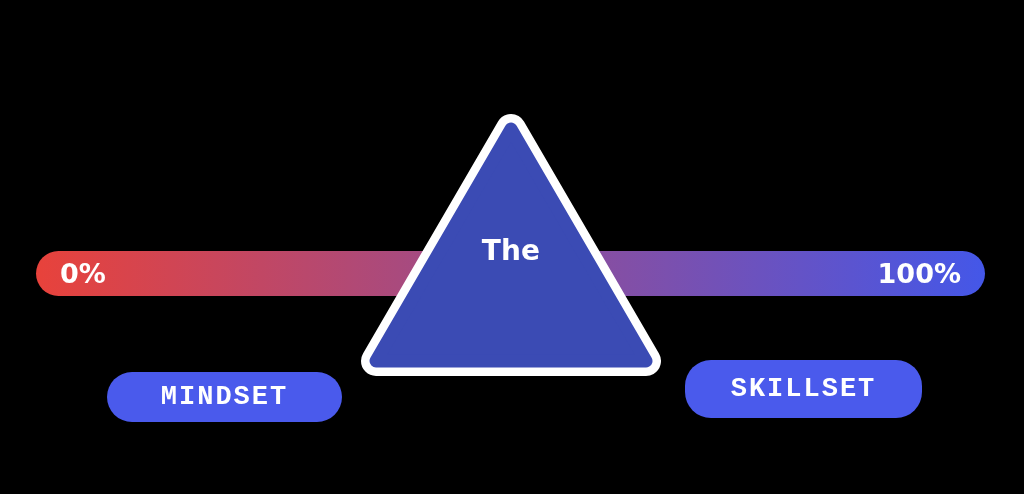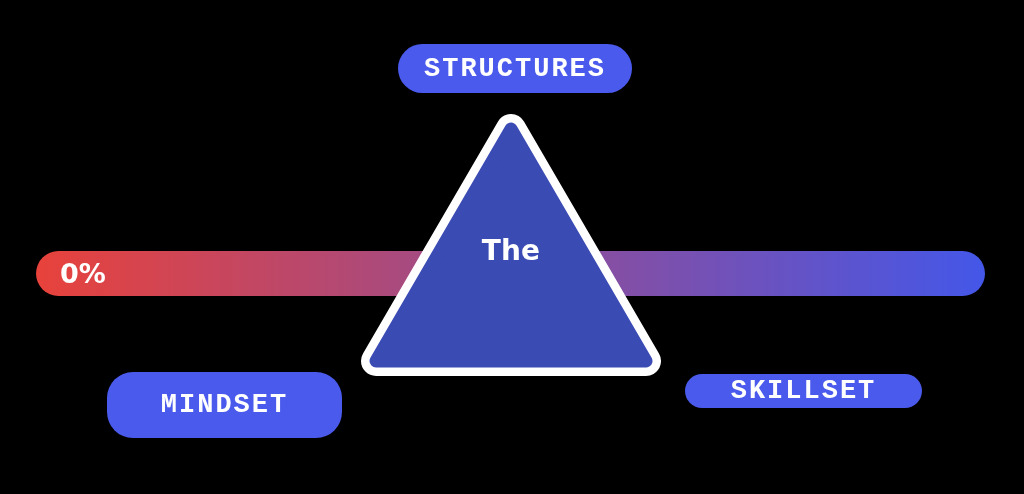--- a/index.html
+++ b/index.html
@@ -77,47 +77,45 @@
     align-items: center;
     justify-content: center;
     color: #ffffff;
     font-family: "Liberation Mono", "DejaVu Sans Mono", monospace;
     font-weight: bold;
     font-size: 27px;
     letter-spacing: 2px;
     z-index: 3;
   }
   .pill-structures { left: 398px; top: 44px;  width: 234px; height: 49px; }
-  .pill-mindset    { left: 107px; top: 372px; width: 235px; height: 66px; }
-  .pill-skillset   { left: 685px; top: 374px; width: 237px; height: 34px; }
+  .pill-mindset    { left: 107px; top: 372px; width: 235px; height: 50px; }
+  .pill-skillset   { left: 685px; top: 360px; width: 237px; height: 58px; }
 </style>
 </head>
 <body>
 
 <div class="stage">
 
   <div class="scale-bar">
     <span class="scale-label">0%</span>
+    <span class="scale-label">100%</span>
   </div>
 
   <div class="triangle-wrap">
     <svg viewBox="0 0 302 264" aria-hidden="true">
 
       <path d="M151 16 L286 248 L16 248 Z" fill="#FFFFFF" stroke="#FFFFFF" stroke-width="30" stroke-linejoin="round" stroke-linecap="round"></path>
 
       <path d="M151 16 L286 248 L16 248 Z" fill="#3B4BB4" stroke="#3B4BB4" stroke-width="13" stroke-linejoin="round" stroke-linecap="round"></path>
     </svg>
     <div class="triangle-text">
       <div>The</div>
     </div>
   </div>
 
-  <div class="pill pill-structures">
-    <span>STRUCTURES</span>
-  </div>
   <div class="pill pill-mindset">
     <span>MINDSET</span>
   </div>
   <div class="pill pill-skillset">
     <span>SKILLSET</span>
   </div>
 
 </div>
 
 </body></html>

